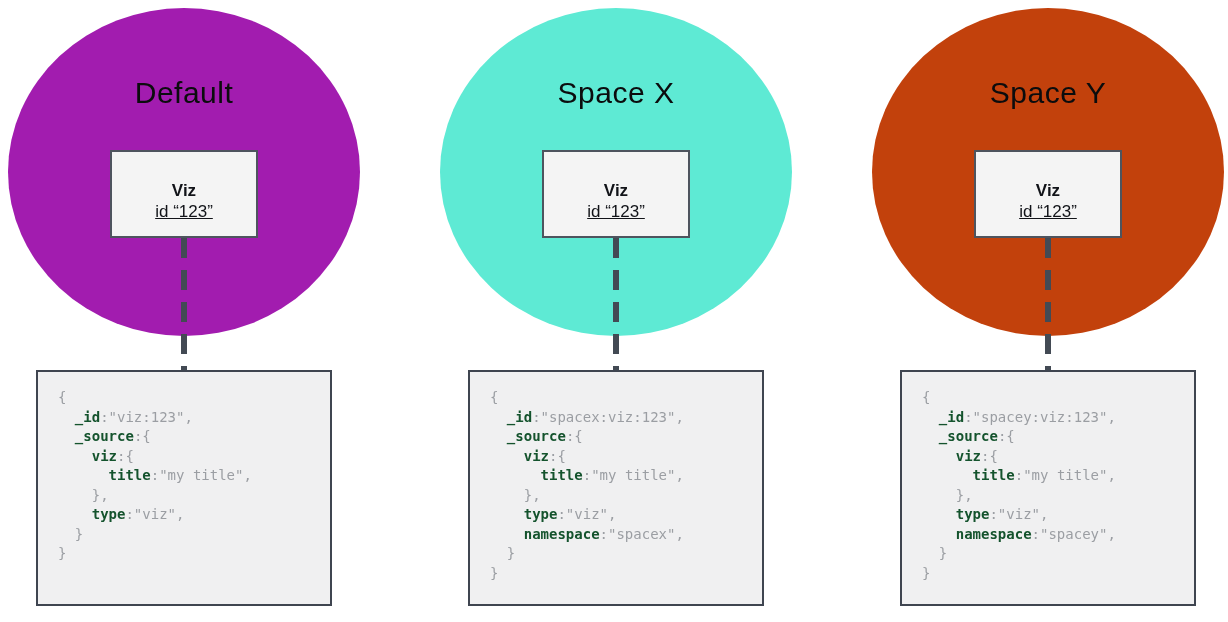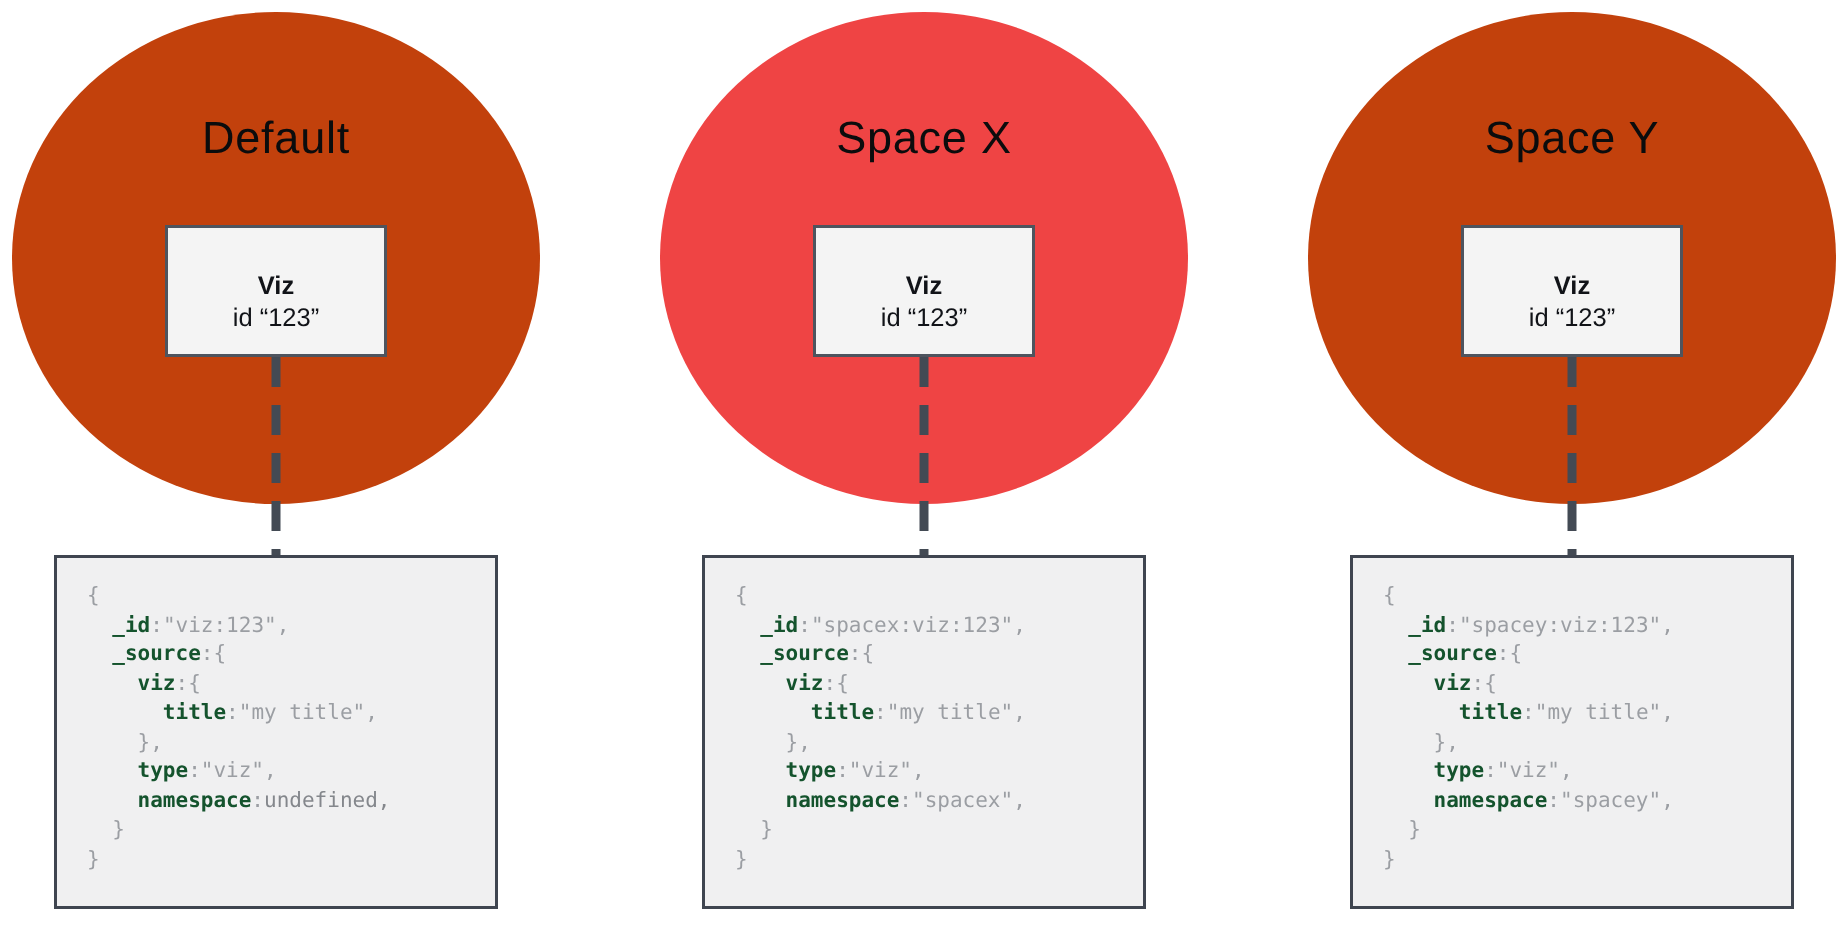--- a/index.html
+++ b/index.html
@@ -45,20 +45,21 @@
   .viz-title {
     font-size: 17px;
     font-weight: bold;
     color: #111318;
     line-height: 21px;
   }
   .viz-id {
     font-size: 17px;
     color: #111318;
     line-height: 21px;
+    text-decoration: underline;
   }
   .connector {
     position: absolute;
     top: 238px;
     width: 6px;
     height: 132px;
     background: repeating-linear-gradient(
       to bottom,
       #434a54 0px, #434a54 20px,
       transparent 20px, transparent 32px
@@ -97,44 +98,43 @@
   .col-2 .viz-box   { left: 974px; }
   .col-2 .connector { left: 1045px; }
   .col-2 .code-box  { left: 900px; }
 </style>
 </head>
 <body>
 
 <div class="canvas">
 
   <section class="col-0">
-    <div class="circle" style="background: #c2410c;">
+    <div class="circle" style="background: #a21caf;">
       <div class="circle-title">Default</div>
     </div>
     <div class="viz-box">
       <div class="viz-title">Viz</div>
       <div class="viz-id">id “123”</div>
     </div>
     <div class="connector"></div>
     <div class="code-box">
         <div class="code-line"><span class="tok-p">{</span></div>
         <div class="code-line"><span class="tok-p">  </span><span class="tok-k">_id</span><span class="tok-p">:"viz:123",</span></div>
         <div class="code-line"><span class="tok-p">  </span><span class="tok-k">_source</span><span class="tok-p">:{</span></div>
         <div class="code-line"><span class="tok-p">    </span><span class="tok-k">viz</span><span class="tok-p">:{</span></div>
         <div class="code-line"><span class="tok-p">      </span><span class="tok-k">title</span><span class="tok-p">:"my title",</span></div>
         <div class="code-line"><span class="tok-p">    },</span></div>
         <div class="code-line"><span class="tok-p">    </span><span class="tok-k">type</span><span class="tok-p">:"viz",</span></div>
-        <div class="code-line"><span class="tok-p">    </span><span class="tok-k">namespace</span><span class="tok-p">:</span><span class="tok-u">undefined,</span></div>
         <div class="code-line"><span class="tok-p">  }</span></div>
         <div class="code-line"><span class="tok-p">}</span></div>
       </div>
   </section>
 
   <section class="col-1">
-    <div class="circle" style="background: #ef4444;">
+    <div class="circle" style="background: #5eead4;">
       <div class="circle-title">Space X</div>
     </div>
     <div class="viz-box">
       <div class="viz-title">Viz</div>
       <div class="viz-id">id “123”</div>
     </div>
     <div class="connector"></div>
     <div class="code-box">
         <div class="code-line"><span class="tok-p">{</span></div>
         <div class="code-line"><span class="tok-p">  </span><span class="tok-k">_id</span><span class="tok-p">:"spacex:viz:123",</span></div>

